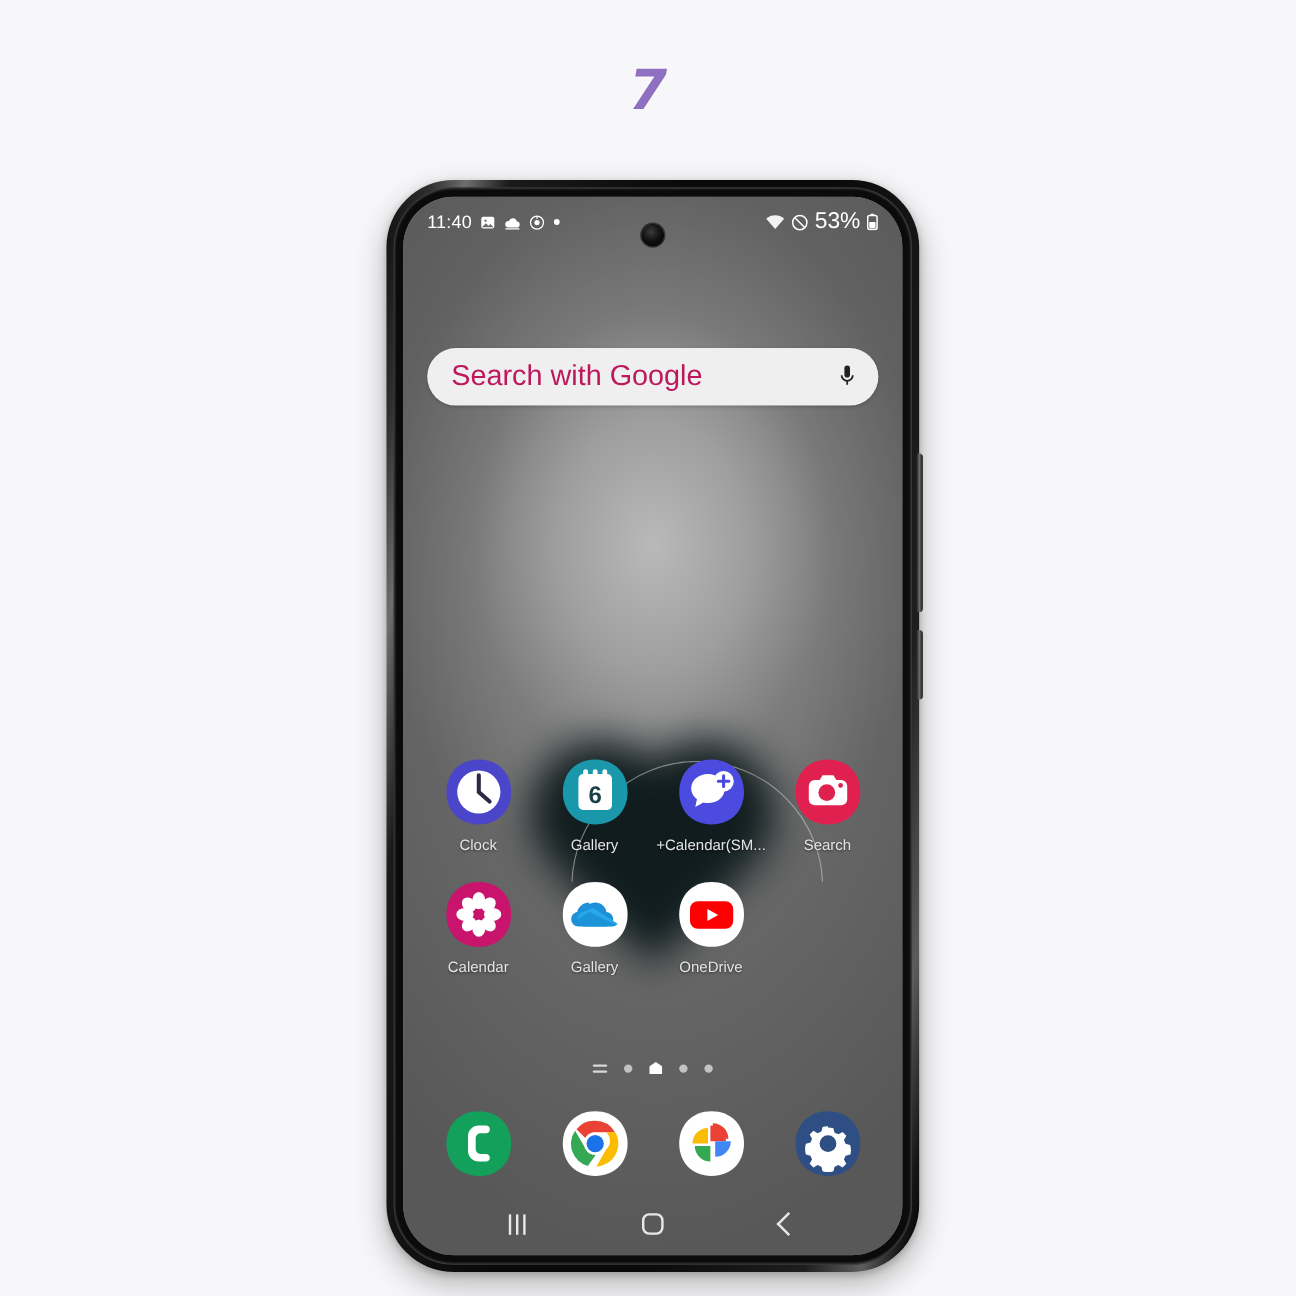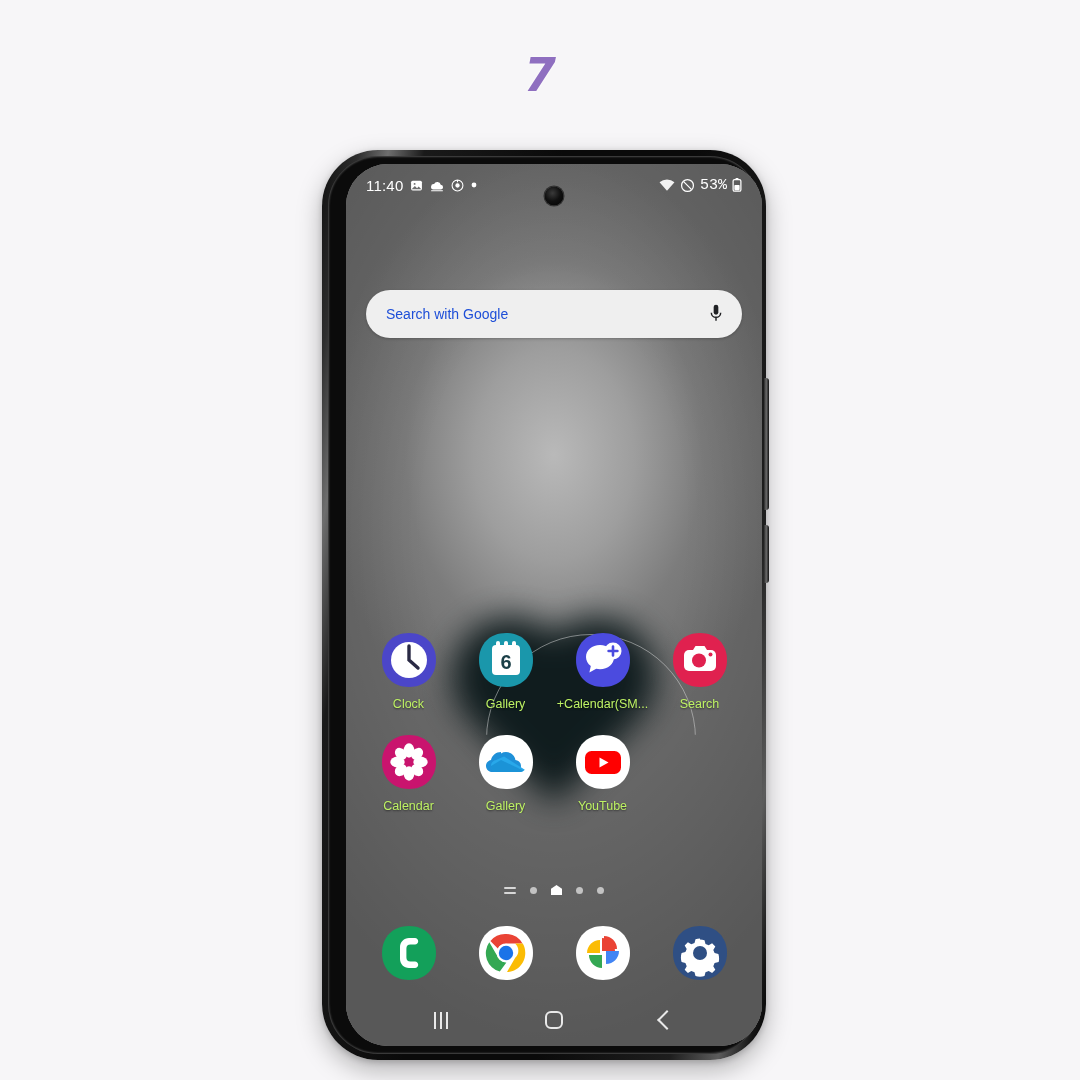--- a/index.html
+++ b/index.html
@@ -39,21 +39,21 @@
   .side-btn {
     position: absolute; left: 442px; width: 5px;
     background: linear-gradient(90deg,#2a2a2a,#6b6b6b 45%,#111);
     border-radius: 0 3px 3px 0;
   }
   .side-btn.volume { top: 228px; height: 132px; }
   .side-btn.power  { top: 375px; height: 58px; }
 
   
   .screen {
-    position: absolute; left: 24px; top: 14px;
+    position: absolute; left: 14px; top: 14px;
     width: 416px; height: 882px;
     border-radius: 42px;
     overflow: hidden;
     background: #6e6e6e;
   }
   .wallpaper {
     position: absolute; inset: 0;
     background:
       radial-gradient(ellipse 55% 34% at 50% 33%, #b9b9b9 0%, #9e9e9e 35%, #7c7c7c 65%, #6b6b6b 100%),
       linear-gradient(180deg,#6f6f6f,#6a6a6a);
@@ -94,56 +94,56 @@
 
   
   .status-bar {
     position: absolute; left: 0; top: 0; width: 100%; height: 42px;
     display: flex; align-items: center; justify-content: space-between;
     padding: 0 20px; color: #fff;
   }
   .status-left { display: flex; align-items: center; gap: 7px; }
   .status-right { display: flex; align-items: center; gap: 5px; }
   .clock-text { font-size: 15px; letter-spacing: .2px; }
-  .batt-text { font-size: 15px; font-family: Liberation Mono, monospace; }
+  .batt-text { font-size: 19px; }
   .si { display: inline-flex; align-items: center; justify-content: center; }
   .punch-hole {
     position: absolute; left: 50%; top: 32px;
     transform: translate(-50%,-50%);
     width: 19px; height: 19px; border-radius: 50%;
     background: radial-gradient(circle at 42% 35%, #3a3a3a 0%, #101010 48%, #000 100%);
     box-shadow: 0 0 0 1px rgba(0,0,0,.55);
   }
 
   
   .search-bar {
     position: absolute; left: 20px; top: 126px;
     width: 376px; height: 48px; border-radius: 24px;
     background: #efefef;
     display: flex; align-items: center;
     padding: 0 18px 0 20px;
     box-shadow: 0 1px 3px rgba(0,0,0,.22);
   }
-  .search-placeholder { flex: 1; font-size: 14px; color: #1d4ed8; }
+  .search-placeholder { flex: 1; font-size: 24px; color: #be185d; }
 
   
   .app-grid {
     position: absolute; left: 14px; top: 467px; width: 388px;
   }
   .app-row {
     display: grid; grid-template-columns: repeat(4,1fr);
     margin-bottom: 22px;
   }
   .app { display: flex; flex-direction: column; align-items: center; }
   .icon {
     width: 58px; height: 58px; position: relative;
     display: flex; align-items: center; justify-content: center;
   }
   .app-label {
-    margin-top: 8px; font-size: 12.5px; color: #bef264;
+    margin-top: 8px; font-size: 12.5px; color: #e5e5e5;
     text-shadow: 0 1px 2px rgba(0,0,0,.55);
     max-width: 92px; white-space: nowrap; overflow: hidden;
   }
 
   
   .page-dots {
     position: absolute; left: 0; top: 721px; width: 100%;
     display: flex; align-items: center; justify-content: center; gap: 14px;
   }
   .pd { width: 7px; height: 7px; border-radius: 50%; background: rgba(255,255,255,.62); }
@@ -344,21 +344,21 @@
           </div>
 
           <div class="app">
             <div class="icon">
               <svg width="58" height="58" viewBox="0 0 58 58">
                 <path d="M29 2c16 0 27 11 27 27s-11 27-27 27S2 45 2 29 13 2 29 2z" fill="#fff"></path>
                 <rect x="11" y="18" width="36" height="23" rx="6.5" fill="#f00"></rect>
                 <path d="M25.5 24.5v10l9-5z" fill="#fff"></path>
               </svg>
             </div>
-            <div class="app-label">YouTube</div>
+            <div class="app-label">OneDrive</div>
           </div>
 
         </div>
       </div>
 
       <div class="page-dots">
         <span class="pd-lines">
             <i></i>
             <i></i>
           </span>

